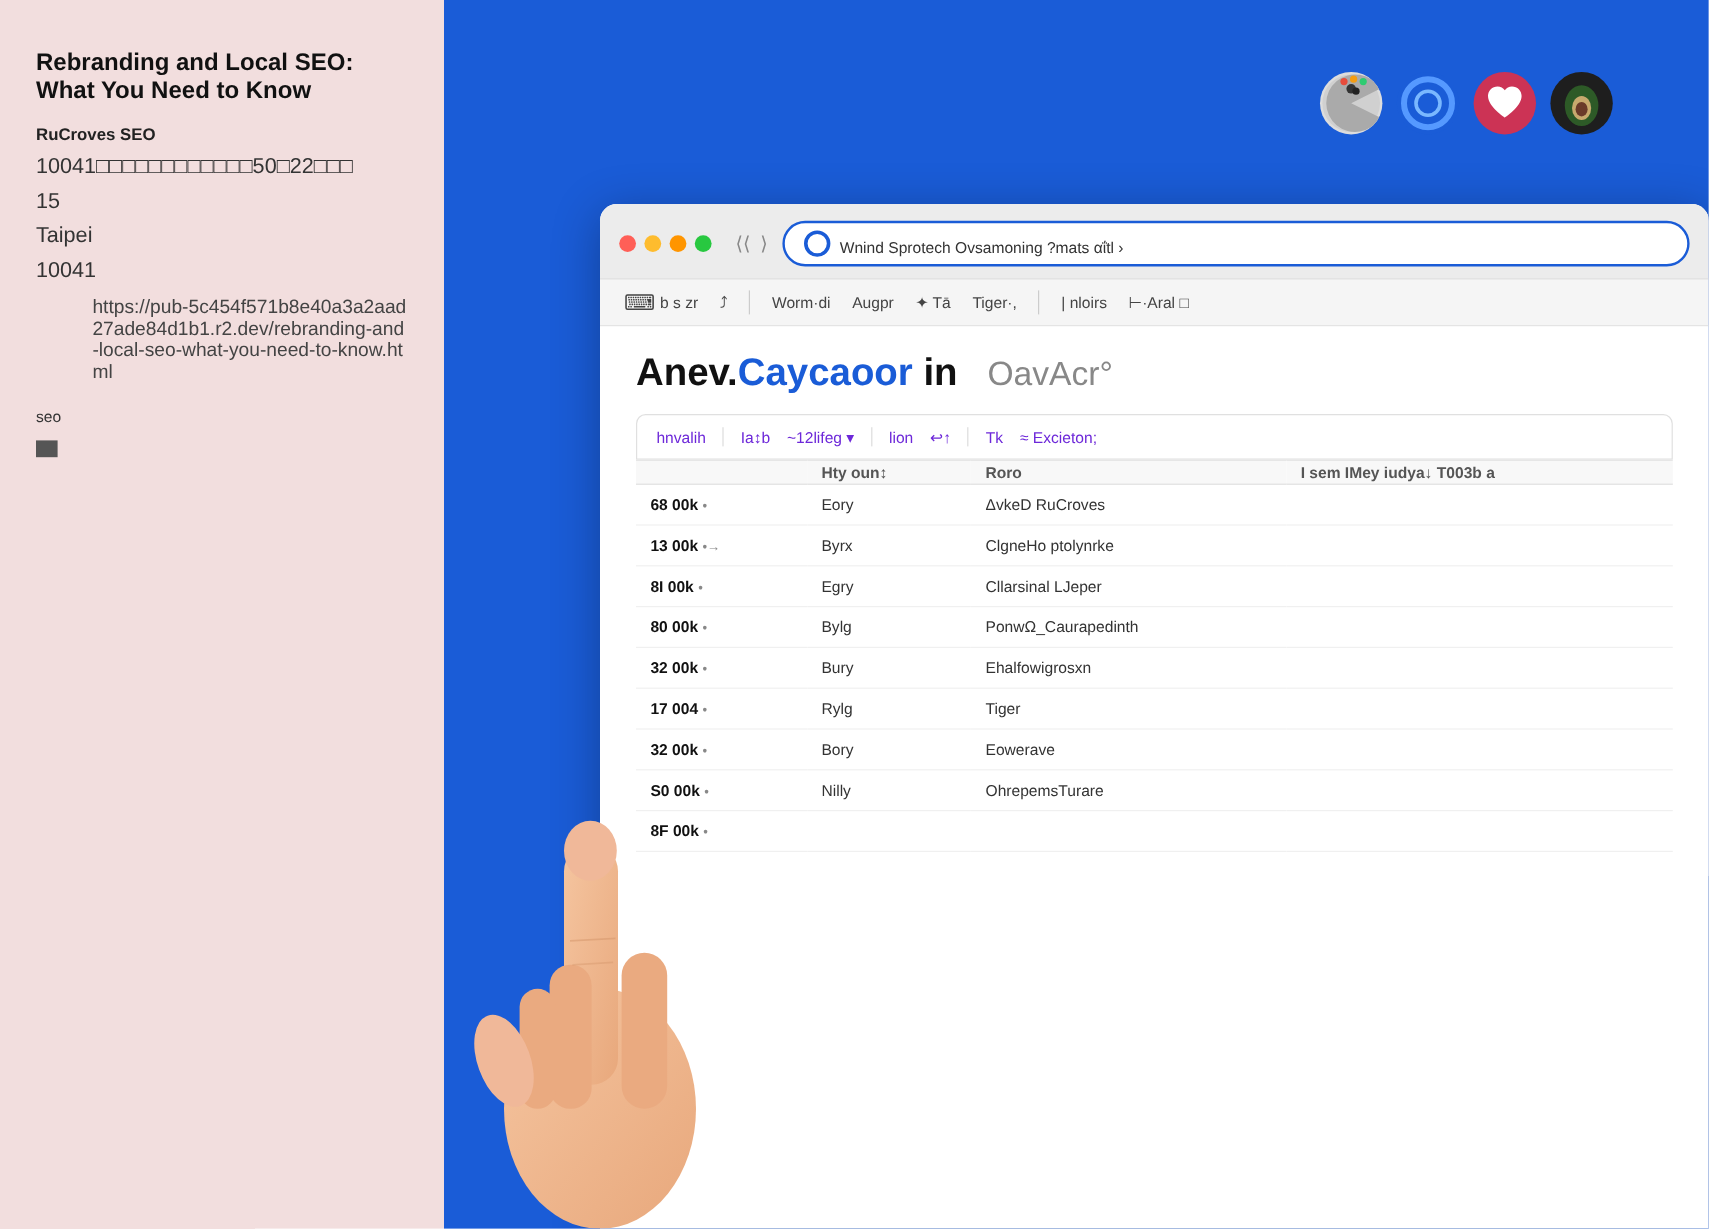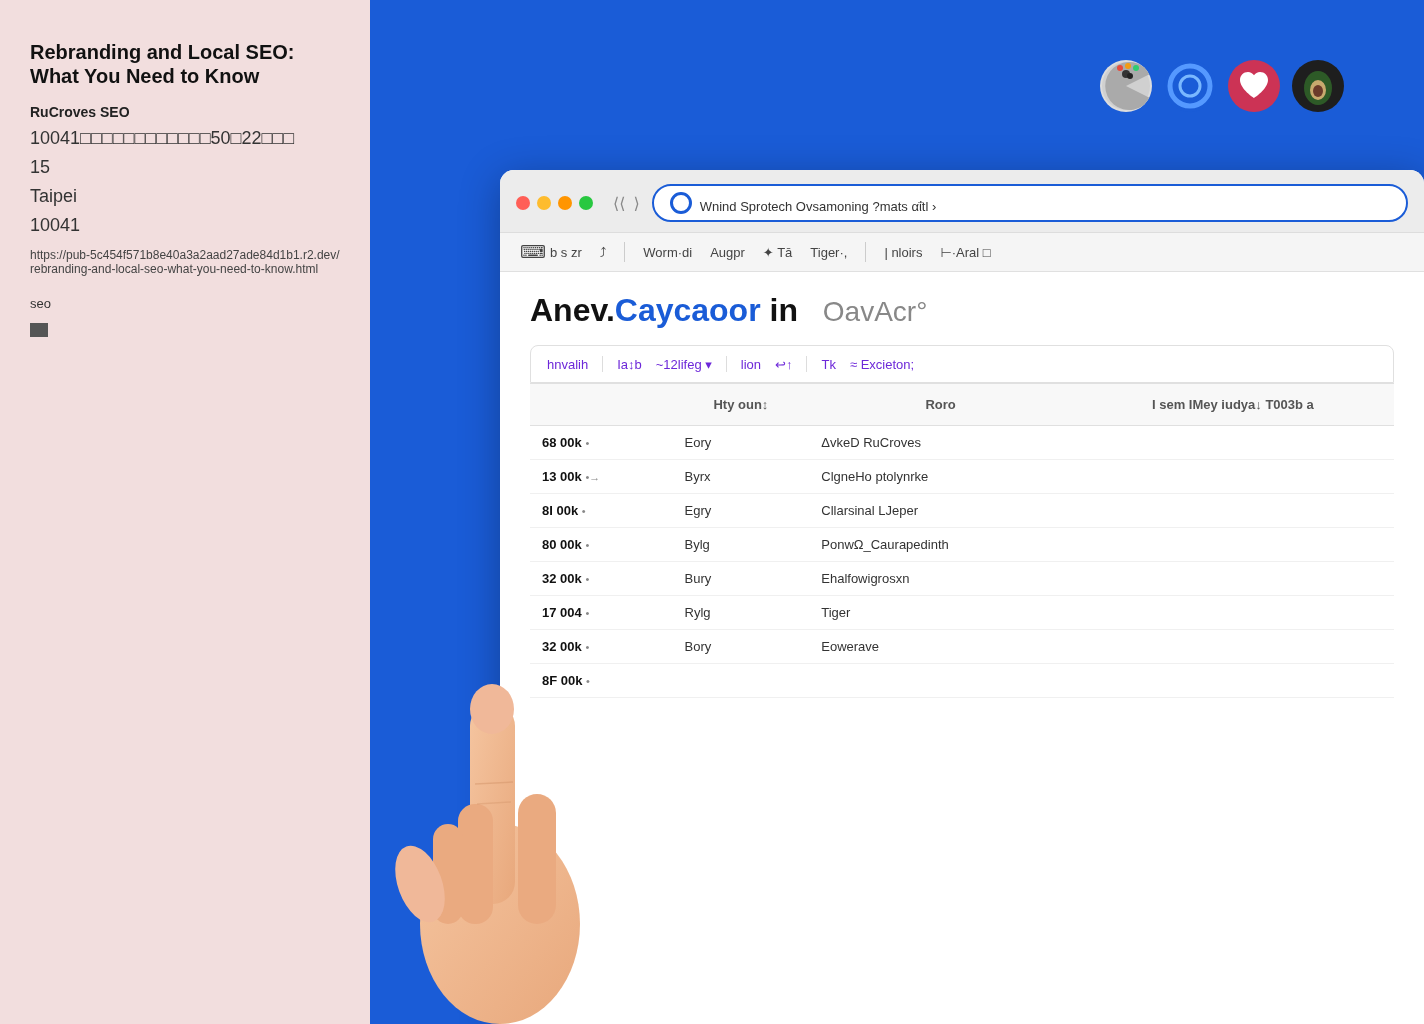--- a/index.html
+++ b/index.html
@@ -33,24 +33,25 @@
     .sidebar-meta-label {
       font-size: 14px;
       font-weight: 600;
       color: #222;
     }
     .sidebar-meta-value {
       font-size: 18px;
       color: #333;
     }
     .sidebar-url {
-      font-size: 12px;
+      font-size: 16px;
       color: #444;
       word-break: break-all;
       margin-top: 4px;
+      margin-left: 47px;
     }
     .sidebar-tag {
       font-size: 13px;
       color: #333;
       margin-top: 12px;
     }
     .sidebar-tag-box {
       width: 18px;
       height: 14px;
       background: #555;
@@ -230,22 +231,22 @@
     table {
       width: 100%;
       border-collapse: collapse;
       font-size: 13px;
     }
     thead tr {
       background: #f8f8f8;
       border-top: 1px solid #e0e0e0;
     }
     thead th {
-      padding: 13px 12px;
-      text-align: center;
+      padding: 2px 12px;
+      text-align: left;
       font-weight: 600;
       color: #555;
       border-bottom: 1px solid #e0e0e0;
       white-space: nowrap;
     }
     tbody tr {
       border-bottom: 1px solid #f0f0f0;
     }
     tbody td {
       padding: 9px 12px;
@@ -450,20 +451,28 @@
             <tr>
       <td>
         <span class="td-volume">32 00k</span>
         <span class="td-dot">•</span>
       </td>
       <td>Bory</td>
       <td>Eowerave</td>
     </tr>
             <tr>
       <td>
+        <span class="td-volume">S0 00k</span>
+        <span class="td-dot">•</span>
+      </td>
+      <td>Nilly</td>
+      <td>OhrepemsTurare</td>
+    </tr>
+            <tr>
+      <td>
         <span class="td-volume">8F 00k</span>
         <span class="td-dot">•</span>
       </td>
       <td></td>
       <td></td>
     </tr>
           </tbody>
       </table>
 
     </div>

